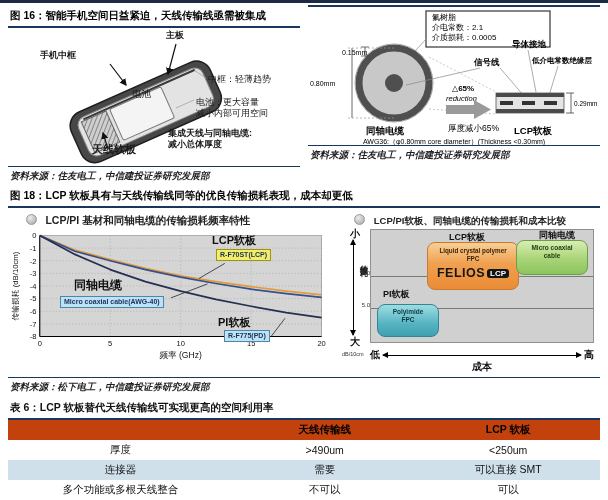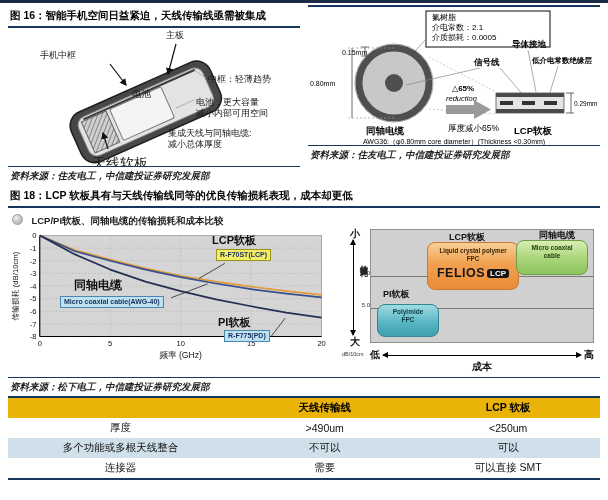--- a/index.html
+++ b/index.html
@@ -16,21 +16,21 @@
           font-family:"Liberation Serif","DejaVu Serif",serif;font-weight:bold;}
 
   .two-col{display:flex;gap:8px;}
   .col{width:292px;}
 
   .fig-body{position:relative;height:138px;overflow:hidden;}
   .fig-body svg{position:absolute;left:0;top:0;}
 
   
   .lbl{position:absolute;font-size:9px;color:#1a1a1a;line-height:1.18;white-space:nowrap;}
-  .lbl.b{font-weight:normal;}
+  .lbl.b{font-weight:bold;}
   .wrapblock{white-space:normal;width:62px;}
 
   
   .fig18-sub{display:flex;align-items:flex-start;margin:2px 0 1px 0;}
   .sub-left{width:330px;padding-left:18px;}
   .sub-right{width:250px;padding-left:4px;}
   .bullet{display:inline-block;width:9px;height:9px;border-radius:50%;
           background:radial-gradient(circle at 35% 30%,#eee,#b9b9b9 70%,#8f8f8f);
           border:1px solid #9a9a9a;margin-right:4px;vertical-align:-1px;}
   .subtitle{font-size:10.5px;font-weight:bold;color:#222;display:inline;}
@@ -84,21 +84,21 @@
   .xarrow::before,.xarrow::after{content:"";position:absolute;top:-3px;
      border-top:3.5px solid transparent;border-bottom:3.5px solid transparent;}
   .xarrow::before{left:-1px;border-right:6px solid #000;}
   .xarrow::after{right:-1px;border-left:6px solid #000;}
   .cost-xlabel{margin-left:26px;text-align:center;font-size:10px;font-weight:bold;margin-top:-2px;}
 
   
   .tbl-title{font-size:10.5px;font-weight:bold;padding:5px 2px 3px 2px;}
   table{width:100%;border-collapse:collapse;border-top:2.5px solid #17375e;border-bottom:2.5px solid #17375e;}
   th,td{font-size:10.5px;text-align:center;padding:3px 2px;height:14px;}
-  thead th{background:#eab308;font-weight:bold;color:#000;}
+  thead th{background:#c2410c;font-weight:bold;color:#000;}
   tbody tr:nth-child(2){background:#cfe0eb;}
   col.c1{width:38%;} col.c2{width:31%;} col.c3{width:31%;}
 </style>
 </head>
 <body>
 
 <div class="topbar"></div>
 <div class="page">
 
   <div class="two-col">
@@ -130,21 +130,21 @@
           <line x1="186" y1="72" x2="168" y2="80" stroke="#999" stroke-width="0.7"></line>
         </svg>
         <div class="lbl b" style="left:158px;top:2px;">主板</div>
         <div class="lbl b" style="left:32px;top:22px;">手机中框</div>
         <div class="lbl" style="left:124px;top:60px;font-size:9.5px;">电池</div>
         <div class="lbl" style="left:200px;top:46px;">中框：轻薄趋势</div>
         <div class="lbl" style="left:188px;top:69px;">电池：更大容量</div>
         <div class="lbl" style="left:188px;top:80px;">减小内部可用空间</div>
         <div class="lbl b" style="left:160px;top:100px;">集成天线与同轴电缆:</div>
         <div class="lbl b" style="left:160px;top:111px;">减小总体厚度</div>
-        <div class="lbl b" style="left:84px;top:127px;font-size:14px;">天线软板</div>
+        <div class="lbl b" style="left:84px;top:115px;font-size:11px;">天线软板</div>
       </div>
       <div class="thin-rule"></div>
       <div class="source">资料来源：住友电工，中信建投证券研究发展部</div>
     </div>
 
     <div class="col">
       <div class="title-rule"></div>
       <div class="fig-body">
         <svg viewBox="0 0 292 138" width="292" height="138" font-family="Liberation Sans, DejaVu Sans, sans-serif">
           <rect x="118" y="4" width="124" height="36" fill="#fff" stroke="#333" stroke-width="1.2"></rect>
@@ -208,20 +208,24 @@
       <div class="thin-rule"></div>
       <div class="source">资料来源：住友电工，中信建投证券研究发展部</div>
     </div>
   </div>
 
   <div>
     <div class="fig-title">图 18：LCP 软板具有与天线传输线同等的优良传输损耗表现，成本却更低</div>
     <div class="title-rule"></div>
 
     <div class="fig18-sub">
+      <div class="sub-left">
+        <span class="bullet"></span>
+        <span class="subtitle">LCP/PI 基材和同轴电缆的传输损耗频率特性</span>
+      </div>
       <div class="sub-right">
         <span class="bullet"></span>
         <span class="subtitle">LCP/PI软板、同轴电缆的传输损耗和成本比较</span>
       </div>
     </div>
 
     <div class="fig18-content">
 
       <div class="chart-wrap">
         <svg id="loss-svg" viewBox="0 0 300 132" font-family="Liberation Sans, DejaVu Sans, sans-serif">
@@ -310,47 +314,48 @@
         </div>
         <div class="cost-xlabel">成本</div>
       </div>
     </div>
 
     <div class="thin-rule" style="margin-top:3px;"></div>
     <div class="source">资料来源：松下电工，中信建投证券研究发展部</div>
   </div>
 
   <div>
+    <div class="tbl-title">表 6：LCP 软板替代天线传输线可实现更高的空间利用率</div>
     <table>
       <colgroup>
           <col class="c1">
           <col class="c2">
           <col class="c3">
         </colgroup>
       <thead>
         <tr>
           <th></th>
           <th>天线传输线</th>
           <th>LCP 软板</th>
         </tr>
       </thead>
       <tbody>
         <tr>
           <td>厚度</td>
           <td>&gt;490um</td>
           <td>&lt;250um</td>
         </tr>
         <tr>
+          <td>连接器</td>
+          <td>需要</td>
+          <td>可以直接 SMT</td>
+        </tr>
+        <tr>
           <td>多个功能或多根天线整合</td>
           <td>不可以</td>
           <td>可以</td>
         </tr>
-        <tr>
-          <td>连接器</td>
-          <td>需要</td>
-          <td>可以直接 SMT</td>
-        </tr>
       </tbody>
     </table>
 
   </div>
 
 </div>
 
 </body></html>

